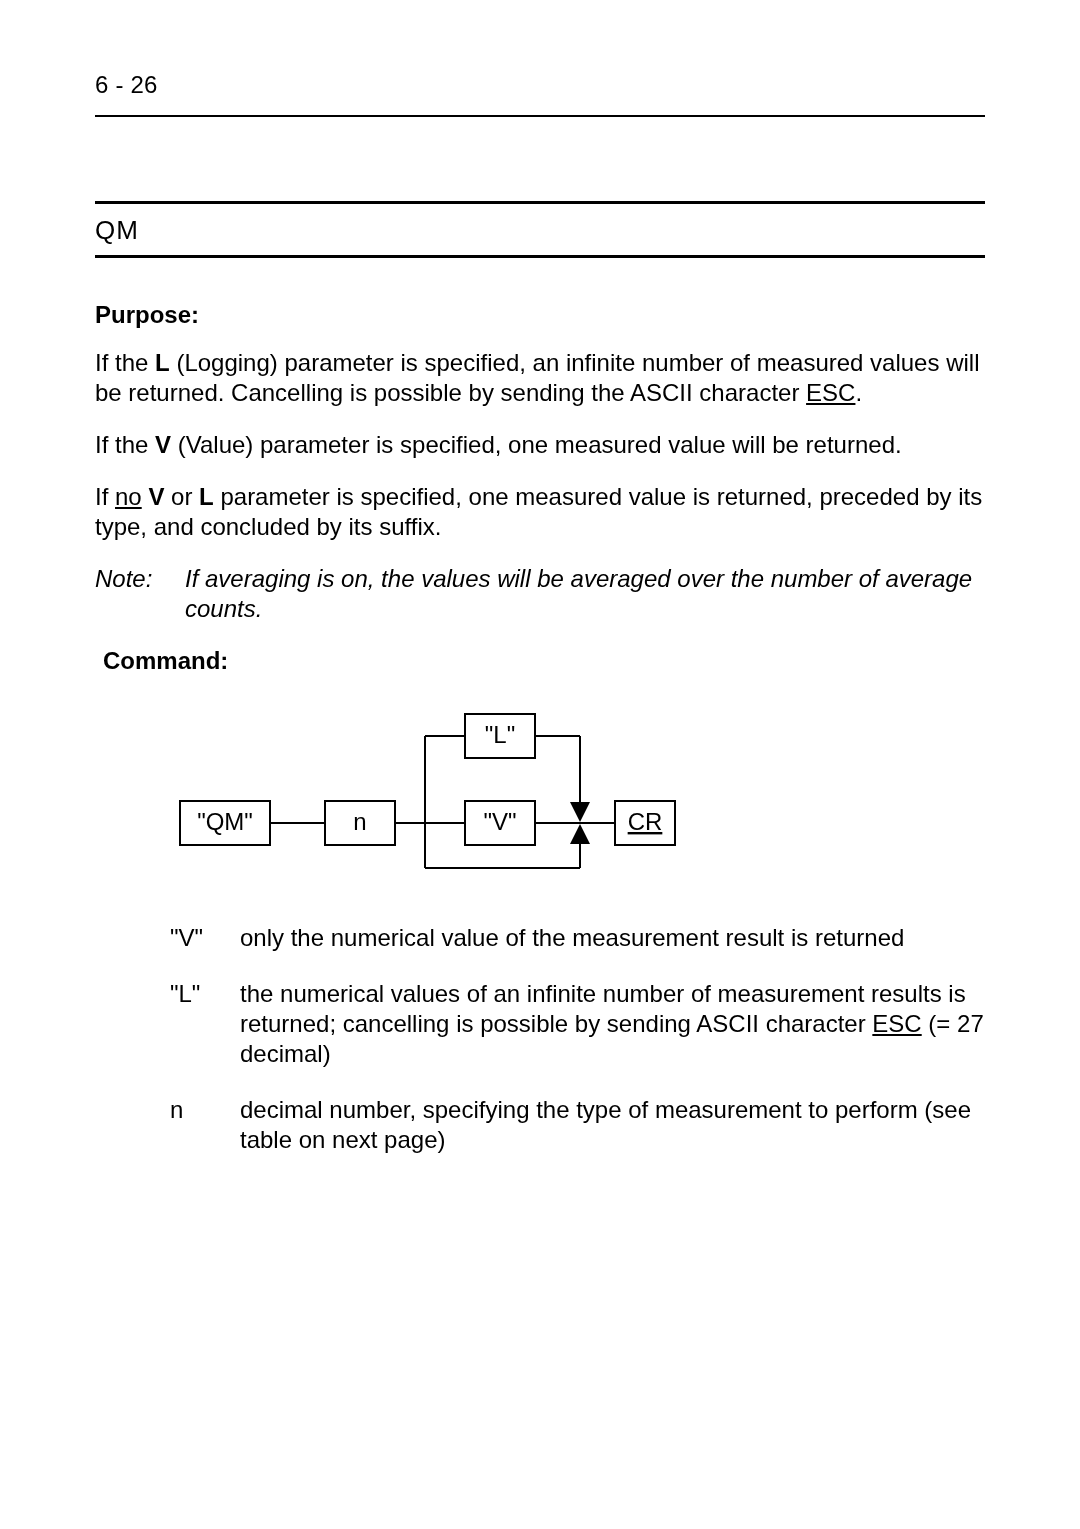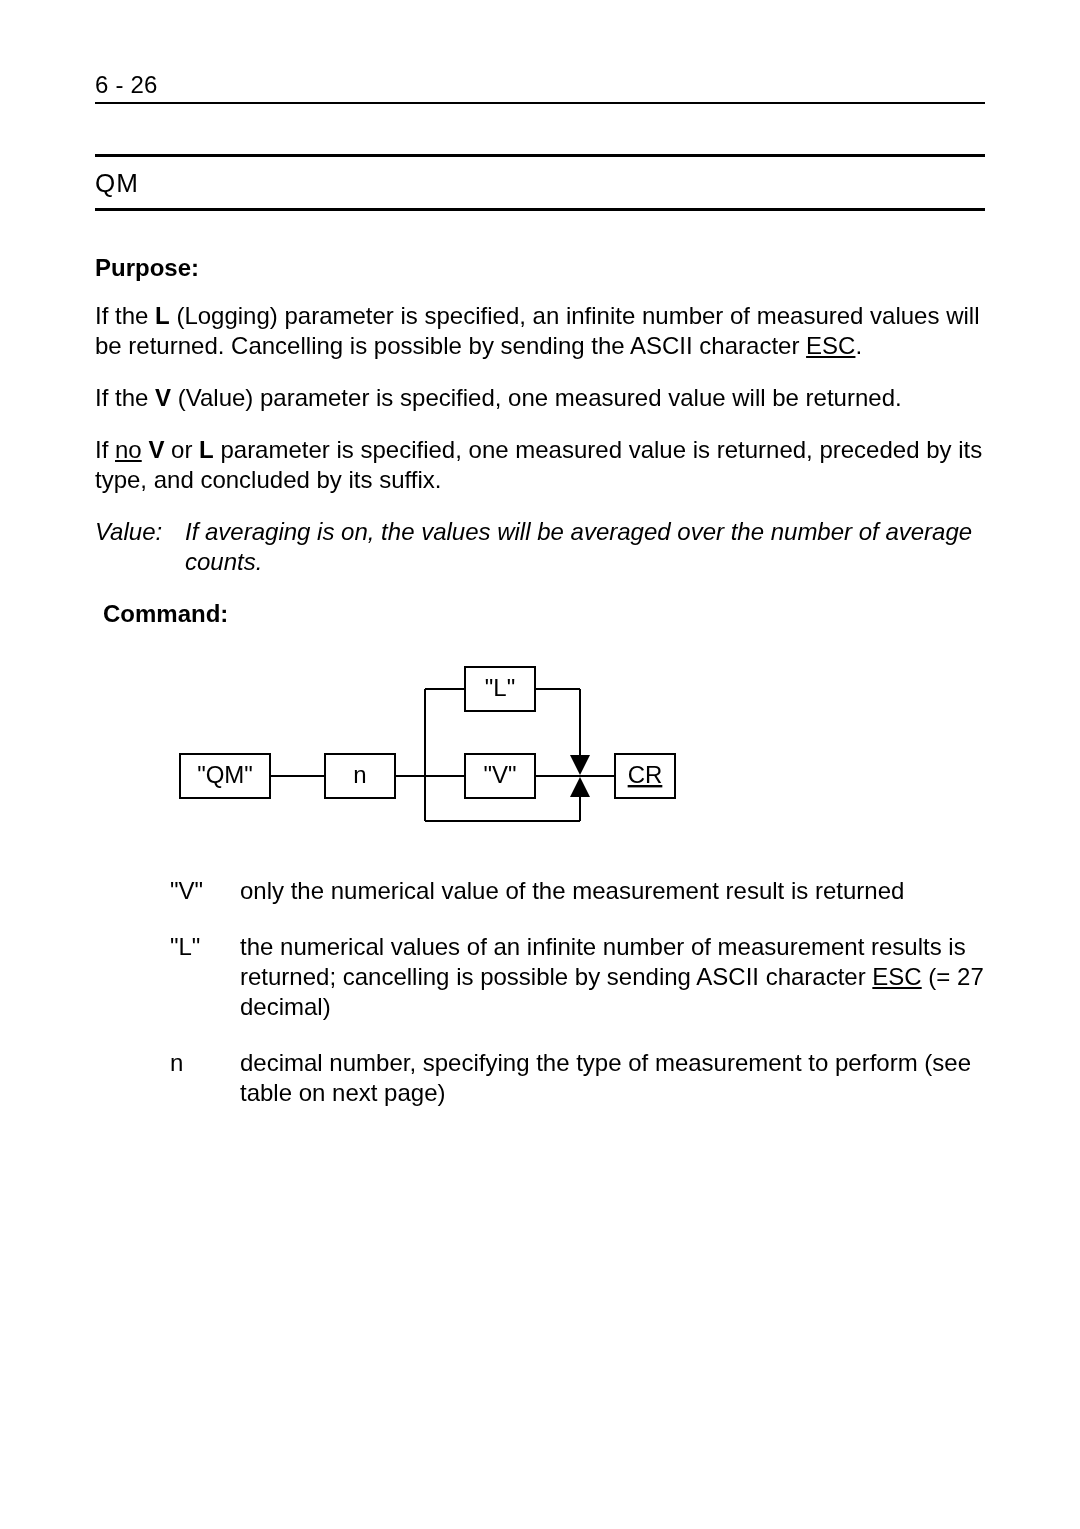--- a/index.html
+++ b/index.html
@@ -15,22 +15,22 @@
     font-size: 24px;
     line-height: 1.25;
   }
   .page {
     padding: 70px 95px 0 95px;
   }
   .header-row {
     display: flex;
     justify-content: space-between;
     border-bottom: 2px solid #000;
-    padding-bottom: 2px;
-    margin-bottom: 50px;
+    padding-bottom: 15px;
+    margin-bottom: 84px;
     font-size: 24px;
     letter-spacing: 0.2px;
   }
   .title-rule-top {
     border-top: 3px solid #000;
     height: 0;
   }
   .title-row {
     display: flex;
     justify-content: space-between;
@@ -93,21 +93,21 @@
 
   <p>
     <span>If the </span><span class="b">V</span><span> (Value) parameter is specified, one measured value will be returned.</span>
   </p>
 
   <p>
     <span>If </span><span class="u">no</span><span> </span><span class="b">V</span><span> or </span><span class="b">L</span><span> parameter is specified, one measured value is returned, preceded by its type, and concluded by its suffix.</span>
   </p>
 
   <div class="note-row">
-    <div class="note-label">Value:</div>
+    <div class="note-label">Note:</div>
     <div class="note-text">If averaging is on, the values will be averaged over the number of average counts.</div>
   </div>
 
   <div class="cmd-label">Command:</div>
 
   <div class="diagram">
     <svg width="600" height="180" viewBox="0 0 600 180">
       <defs>
         <marker id="arrow" markerWidth="10" markerHeight="10" refX="8" refY="5" orient="auto">
           <path d="M0,0 L10,5 L0,10 z" fill="#000"></path>

